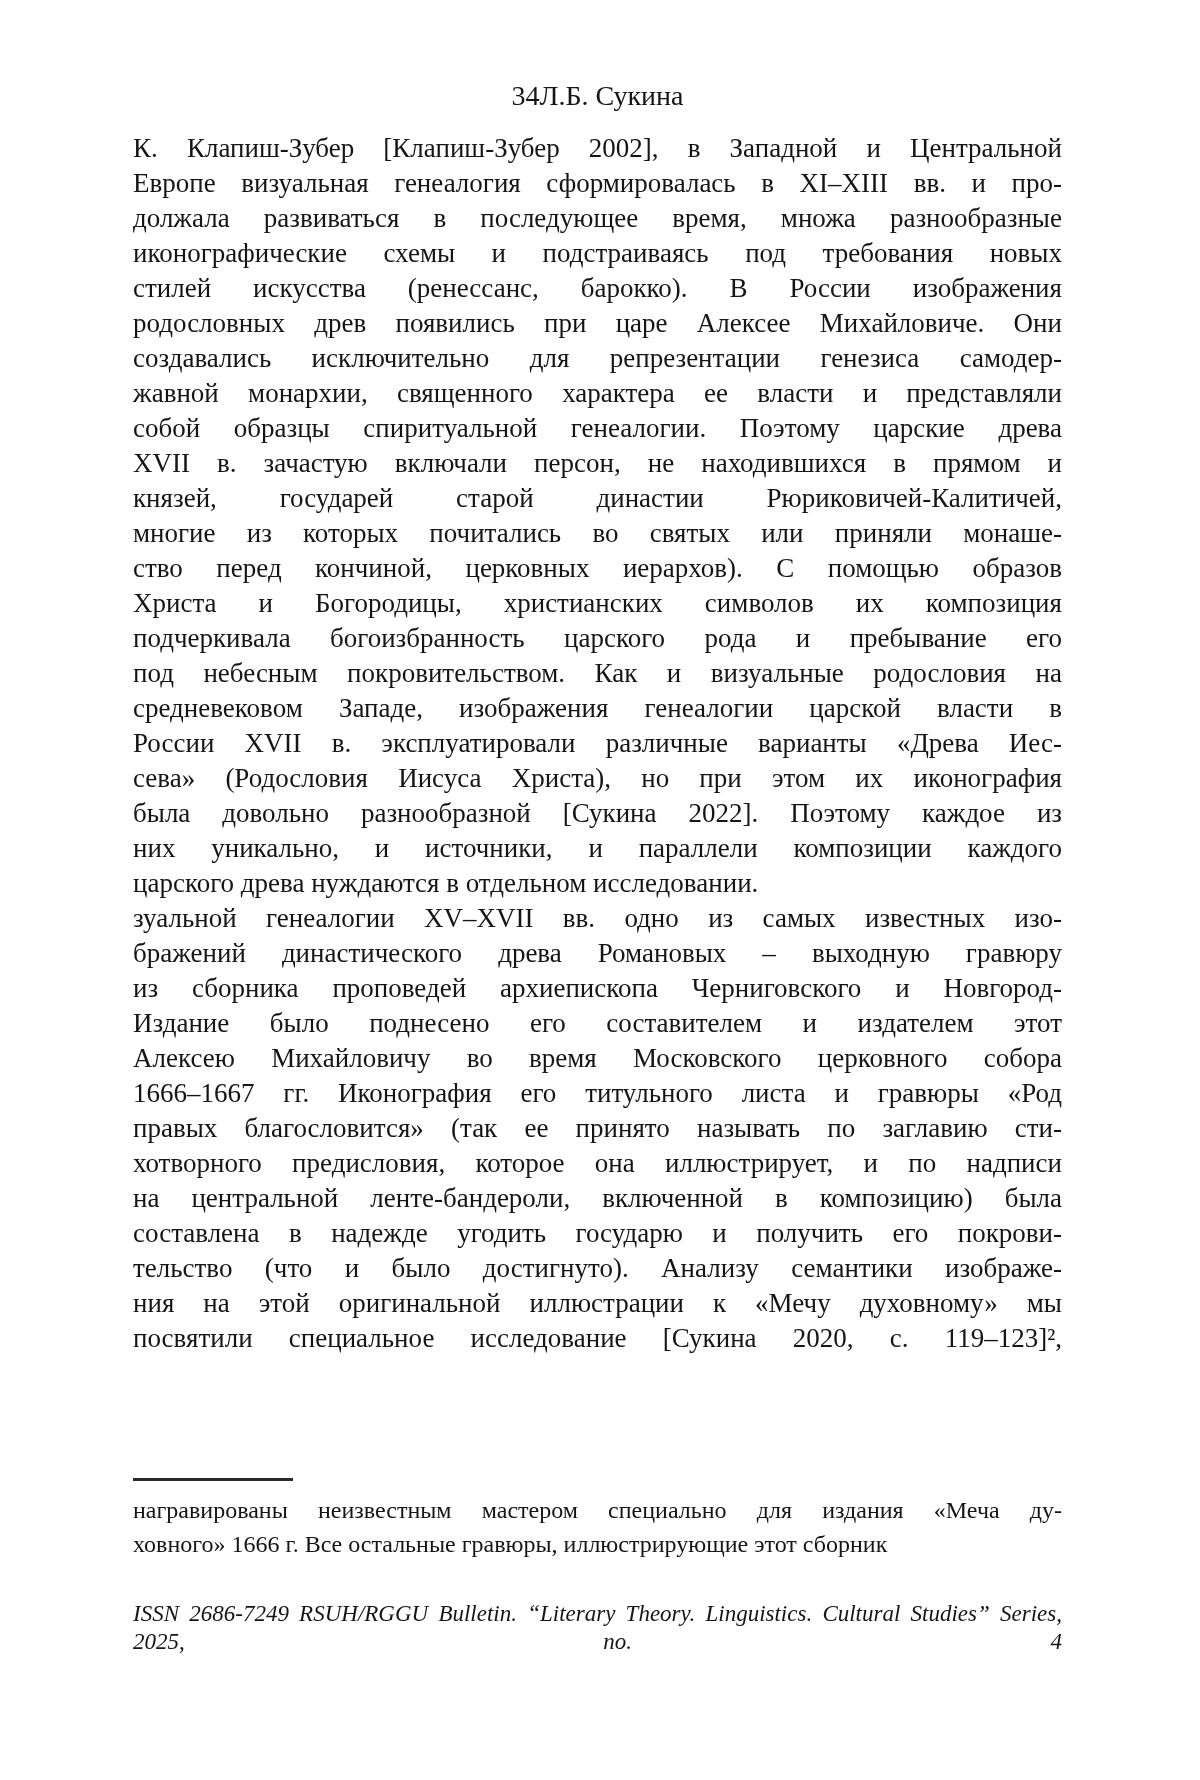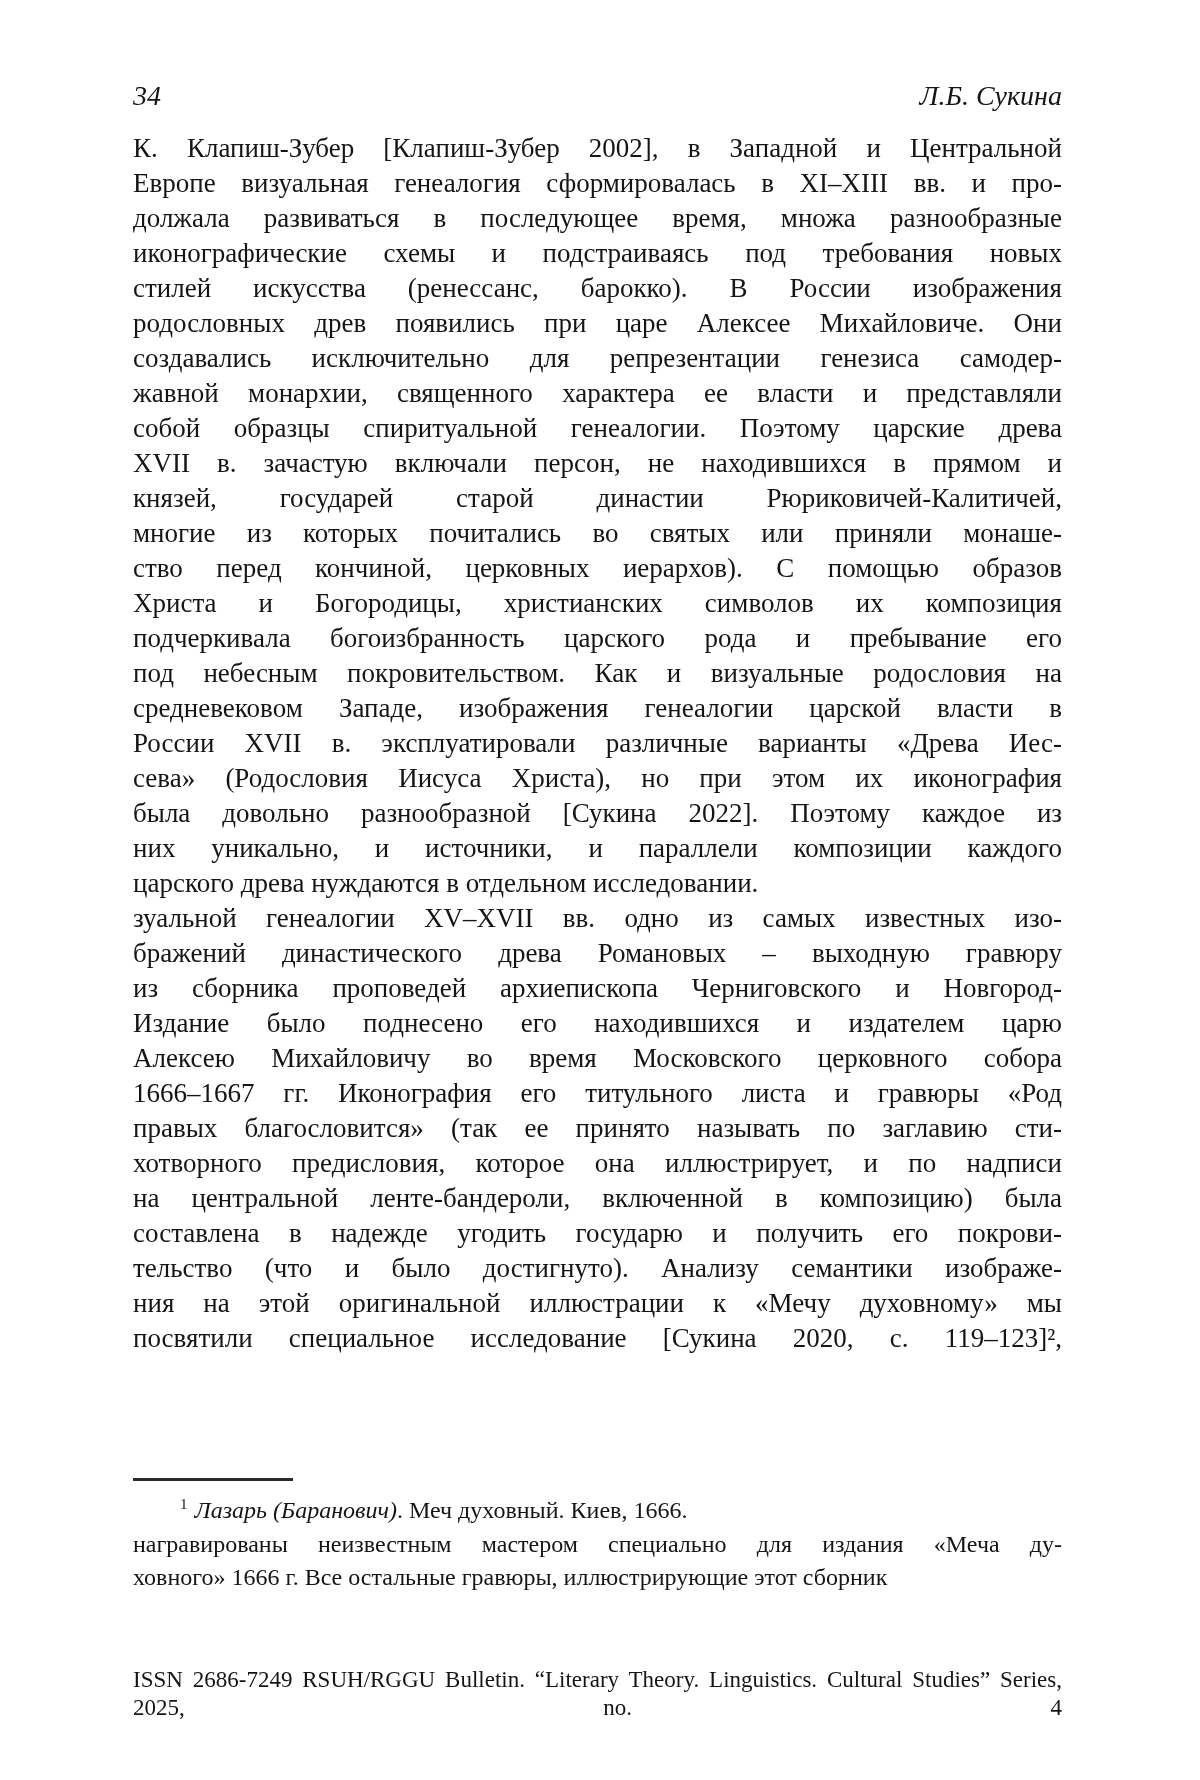--- a/index.html
+++ b/index.html
@@ -2,40 +2,40 @@
 <html lang="ru"><head>
 <meta charset="utf-8">
 <style>
   html,body{margin:0;padding:0;}
   body{
     width:1200px;height:1780px;background:#ffffff;position:relative;
     font-family:"Liberation Serif","DejaVu Serif",serif;color:#151515;
     -webkit-font-smoothing:antialiased;
   }
   .header{position:absolute;top:80px;left:133px;width:929px;
-    display:flex;justify-content:space-between;align-items:baseline;font-style:italic;}
+    display:flex;justify-content:center;align-items:baseline;}
   .page-num{font-size:28px;}
   .author{font-size:28px;}
 
   .body-text{position:absolute;top:131px;left:133px;width:929px;font-size:27px;}
   .bl{height:35px;line-height:35px;text-align:justify;text-align-last:justify;}
   .bl.last{text-align-last:left;}
   .bl.indent{text-indent:47px;}
 
   .fn-rule{position:absolute;top:1478px;left:133px;width:160px;height:0;
     border-top:3px solid #2a2a2a;}
   .footnotes{position:absolute;top:1494px;left:133px;width:929px;font-size:24px;}
   .fn-line{height:33.5px;line-height:33.5px;text-align:justify;text-align-last:justify;}
   .fn-line.left{text-align-last:left;}
   .fn-line.indent{text-indent:47px;}
   sup.fn-marker{font-size:15px;line-height:0;vertical-align:super;margin-right:7px;}
   .fn-italic{font-style:italic;}
 
-  .footer{position:absolute;top:1666px;left:133px;width:929px;font-size:23px;
-    line-height:28px;text-align:justify;text-align-last:justify;}
+  .footer{position:absolute;top:1600px;left:133px;width:929px;font-size:23px;
+    line-height:28px;text-align:justify;text-align-last:justify;font-style:italic;}
 </style>
 </head>
 <body>
 
 <div class="header">
   <span class="page-num">34</span>
   <span class="author">Л.Б. Сукина</span>
 </div>
 
 <div class="body-text">
@@ -60,38 +60,35 @@
     <div class="bl">России XVII в. эксплуатировали различные варианты «Древа Иес-</div>
     <div class="bl">сева» (Родословия Иисуса Христа), но при этом их иконография</div>
     <div class="bl">была довольно разнообразной [Сукина 2022]. Поэтому каждое из</div>
     <div class="bl">них уникально, и источники, и параллели композиции каждого</div>
     <div class="bl last">царского древа нуждаются в отдельном исследовании.</div>
   </div>
   <div>
     <div class="bl">зуальной генеалогии XV–XVII вв. одно из самых известных изо-</div>
     <div class="bl">бражений династического древа Романовых – выходную гравюру</div>
     <div class="bl">из сборника проповедей архиепископа Черниговского и Новгород-</div>
-    <div class="bl">Издание было поднесено его находившихся и издателем царю</div>
+    <div class="bl">Издание было поднесено его составителем и издателем этот</div>
     <div class="bl">Алексею Михайловичу во время Московского церковного собора</div>
     <div class="bl">1666–1667 гг. Иконография его титульного листа и гравюры «Род</div>
     <div class="bl">правых благословится» (так ее принято называть по заглавию сти-</div>
     <div class="bl">хотворного предисловия, которое она иллюстрирует, и по надписи</div>
     <div class="bl">на центральной ленте-бандероли, включенной в композицию) была</div>
     <div class="bl">составлена в надежде угодить государю и получить его покрови-</div>
     <div class="bl">тельство (что и было достигнуто). Анализу семантики изображе-</div>
     <div class="bl">ния на этой оригинальной иллюстрации к «Мечу духовному» мы</div>
     <div class="bl">посвятили специальное исследование [Сукина 2020, с. 119–123]²,</div>
   </div>
 </div>
 
 <div class="fn-rule"></div>
 
 <div class="footnotes">
-  <div class="fn-line left indent">
-    <sup class="fn-marker">1</sup><span class="fn-italic">Лазарь (Баранович)</span><span>. Меч духовный. Киев, 1666.</span>
-  </div>
   <div>
     <div class="fn-line">награвированы неизвестным мастером специально для издания «Меча ду-</div>
     <div class="fn-line left">ховного» 1666 г. Все остальные гравюры, иллюстрирующие этот сборник</div>
   </div>
 </div>
 
 <div class="footer">ISSN 2686-7249 RSUH/RGGU Bulletin. “Literary Theory. Linguistics. Cultural Studies” Series, 2025, no. 4</div>
 
 </body></html>

